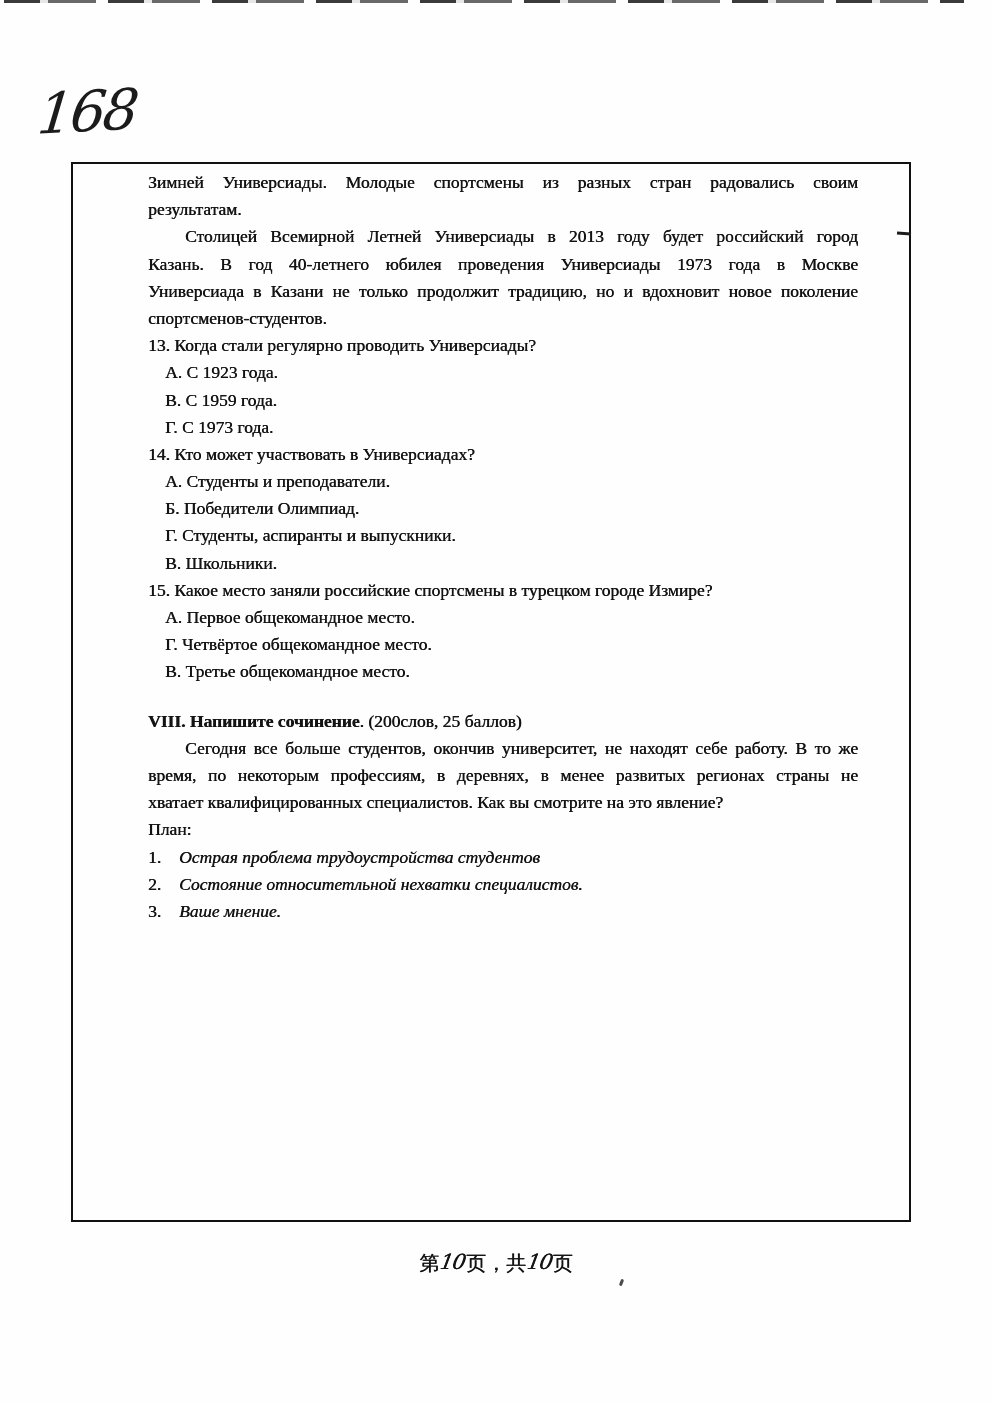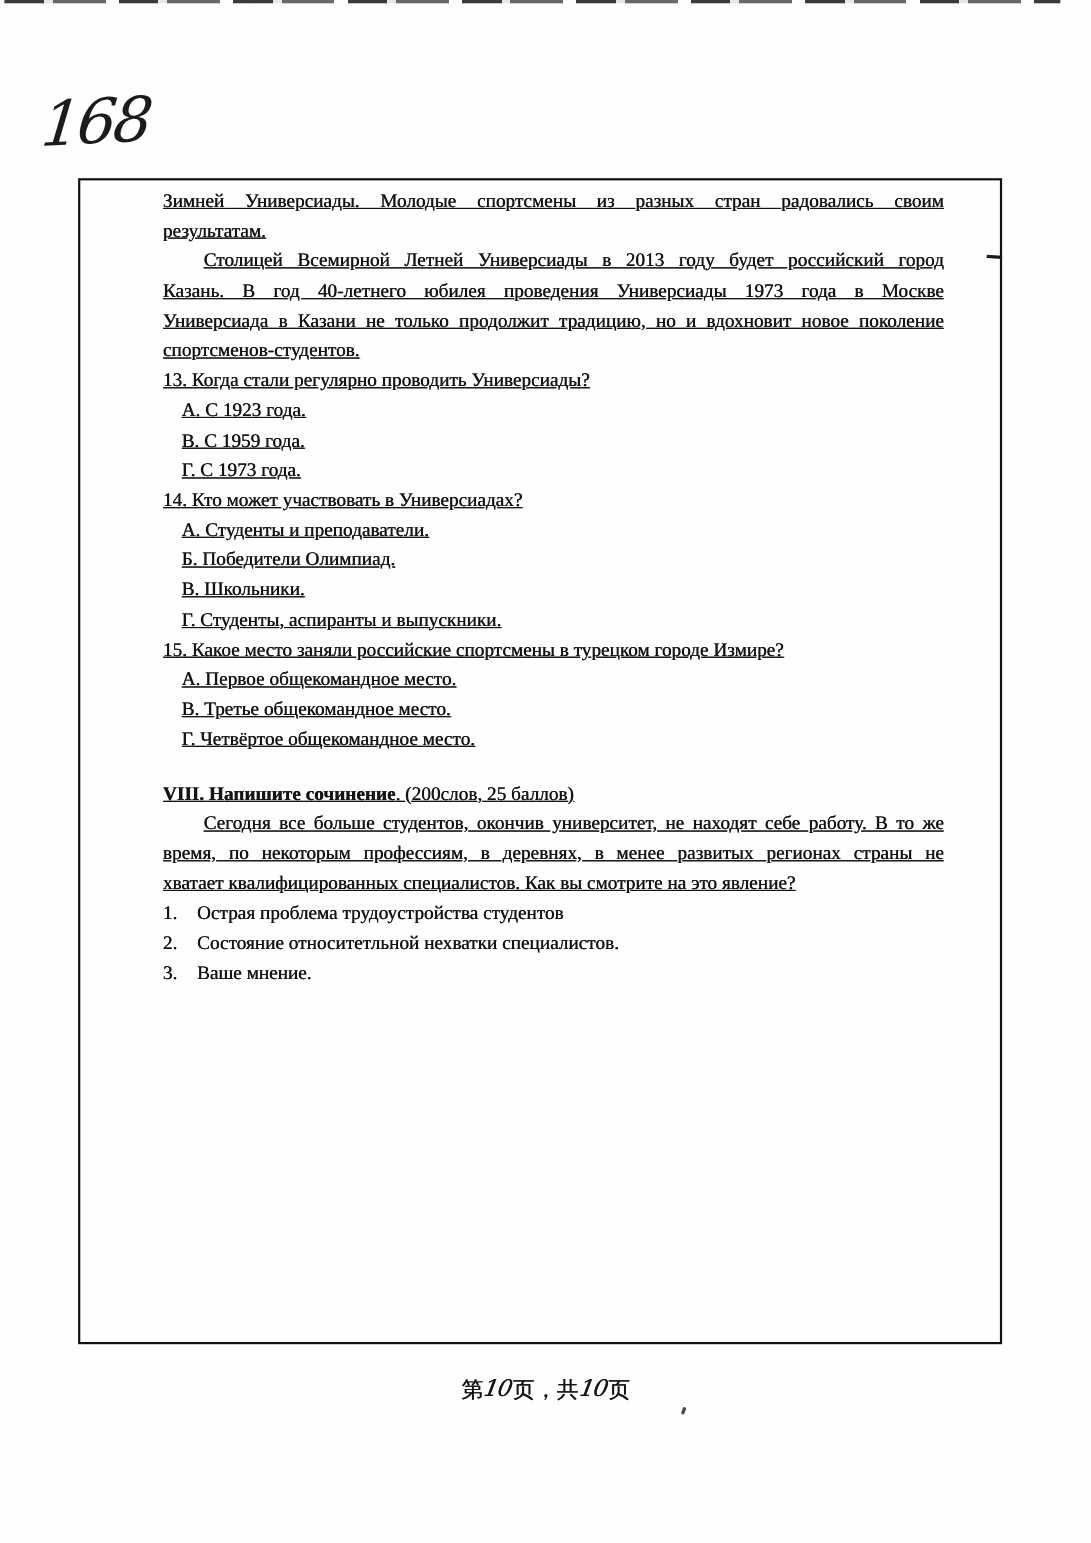--- a/index.html
+++ b/index.html
@@ -48,39 +48,38 @@
   .content {
     padding: 5px 51px 0 75px;
     font-size: 17.5px;
     line-height: 27.2px;
     text-shadow: 0.4px 0 0 currentColor; 
   }
   .line {
     height: 27.2px;
     overflow: hidden;
     white-space: nowrap;
-    text-decoration: underline;
   }
   .jline {
     text-align: justify;
     white-space: normal;
   }
   .jline::after {
     content: "";
     display: inline-block;
     width: 100%;
     height: 0;
   }
   .ind { text-indent: 37px; }
   .opt { margin-left: 17px; }
   .gap22 { height: 22px; }
   .b { font-weight: bold; }
   .plan-item { display: flex; height: 27.2px; overflow: hidden; }
   .plan-num { width: 31px; flex: 0 0 31px; }
-  .plan-text { flex: 1; white-space: nowrap; }
+  .plan-text { flex: 1; white-space: nowrap; font-style: italic; }
   
   .tick-right {
     position: absolute; left: 897px; top: 232px;
     width: 14px; height: 3px;
     background: #1c1c1c;
     transform: rotate(4deg);
   }
   .speck {
     position: absolute; left: 620px; top: 1279px;
     width: 3px; height: 7px;
@@ -129,36 +128,37 @@
       <div class="line">спортсменов-студентов.</div>
 
       <div class="line">13. Когда стали регулярно проводить Универсиады?</div>
       <div class="line opt">А. С 1923 года.</div>
       <div class="line opt">В. С 1959 года.</div>
       <div class="line opt">Г. С 1973 года.</div>
 
       <div class="line">14. Кто может участвовать в Универсиадах?</div>
       <div class="line opt">А. Студенты и преподаватели.</div>
       <div class="line opt">Б. Победители Олимпиад.</div>
+      <div class="line opt">Г. Студенты, аспиранты и выпускники.</div>
       <div class="line opt">В. Школьники.</div>
-      <div class="line opt">Г. Студенты, аспиранты и выпускники.</div>
 
       <div class="line">15. Какое место заняли российские спортсмены в турецком городе Измире?</div>
       <div class="line opt">А. Первое общекомандное место.</div>
+      <div class="line opt">Г. Четвёртое общекомандное место.</div>
       <div class="line opt">В. Третье общекомандное место.</div>
-      <div class="line opt">Г. Четвёртое общекомандное место.</div>
 
       <div class="gap22"></div>
 
       <div class="line"><span class="b">VIII. Напишите сочинение</span><span>. (200слов, 25 баллов)</span></div>
 
       <div class="line jline ind">Сегодня все больше студентов, окончив университет, не находят себе работу. В то же</div>
       <div class="line jline">время, по некоторым профессиям, в деревнях, в менее развитых регионах страны не</div>
       <div class="line">хватает квалифицированных специалистов. Как вы смотрите на это явление?</div>
 
+      <div class="line">План:</div>
 
       <div class="plan-item">
         <span class="plan-num">1.</span>
         <span class="plan-text">Острая проблема трудоустройства студентов</span>
       </div>
       <div class="plan-item">
         <span class="plan-num">2.</span>
         <span class="plan-text">Состояние относитетльной нехватки специалистов.</span>
       </div>
       <div class="plan-item">

